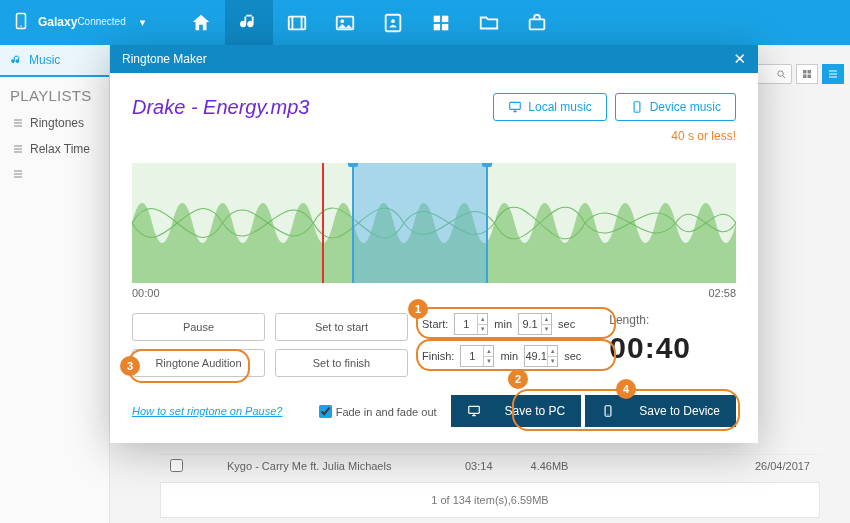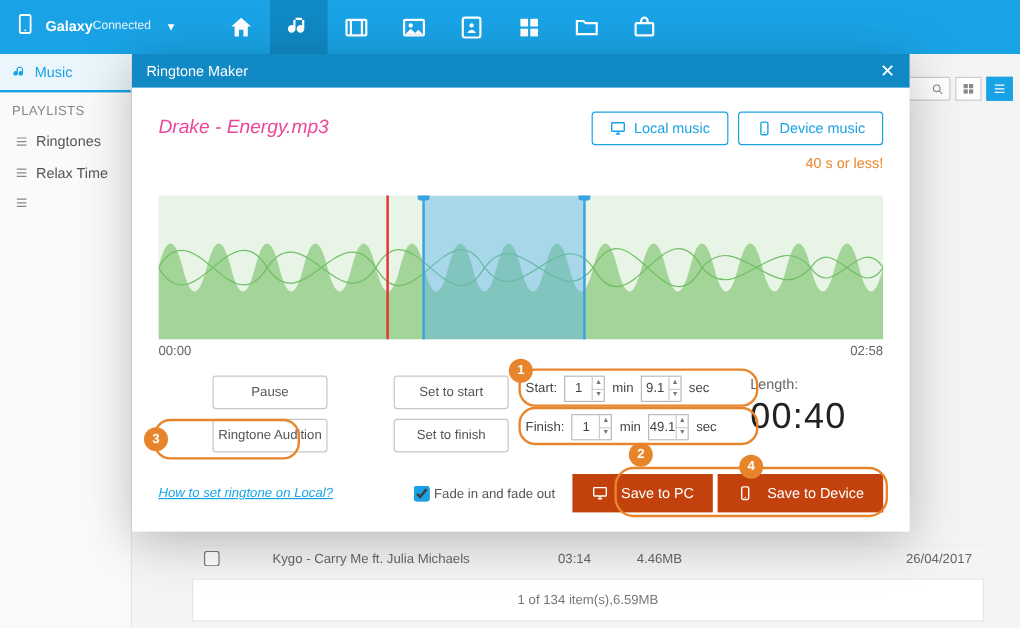--- a/index.html
+++ b/index.html
@@ -14,41 +14,41 @@
 .device-status { font-size: 10px; opacity: .9; }
 .chev { margin-left: 6px; font-size: 11px; color: #fff; }
 .topnav { display: flex; margin-left: 20px; }
 .topnav .nav-item { width: 48px; height: 45px; display: flex; align-items: center; justify-content: center; }
 .topnav .nav-item.active { background: #1089c5; }
 .topnav .nav-item svg { width: 22px; height: 22px; fill: #fff; }
 
 
 .sidebar { position: absolute; left: 0; top: 45px; width: 110px; bottom: 0; background: #fafafa; border-right: 1px solid #e5e5e5; }
 .sidebar .tab { display: flex; align-items: center; gap: 6px; padding: 8px 10px; font-size: 12px; color: #19a3e6; border-bottom: 2px solid #19a3e6; background: #eaf6fc; }
-.sidebar .section-head { font-size: 11px; color: #888; padding: 10px 10px 6px; letter-spacing: .3px; }
+.sidebar .section-head { font-size: 15px; color: #888; padding: 10px 10px 6px; letter-spacing: .3px; }
 .sidebar .pl-item { display: flex; align-items: center; gap: 6px; padding: 6px 12px; font-size: 12px; color: #555; }
 .sidebar .pl-item svg { width: 12px; height: 12px; fill: #888; }
 
 
 .right-controls { position: absolute; right: 6px; top: 64px; display: flex; align-items: center; gap: 4px; }
 .search-box { width: 130px; height: 20px; border: 1px solid #ccc; border-radius: 2px; display: flex; align-items: center; padding: 0 4px; font-size: 11px; color: #999; background: #fff; }
 .search-box svg { width: 11px; height: 11px; fill: #888; margin-left: auto; }
 .view-btn { width: 22px; height: 20px; border: 1px solid #ccc; display: flex; align-items: center; justify-content: center; background: #fff; }
 .view-btn.active { background: #19a3e6; border-color: #19a3e6; }
 .view-btn svg { width: 12px; height: 12px; fill: #888; }
 .view-btn.active svg { fill: #fff; }
 
 
 .modal { position: absolute; left: 110px; top: 45px; right: 92px; background: #fff; box-shadow: 0 8px 40px rgba(0,0,0,.25); z-index: 50; }
 .modal-head { height: 28px; background: #1089c5; color: #fff; display: flex; align-items: center; padding: 0 12px; font-size: 12px; }
 .modal-head .close { margin-left: auto; cursor: pointer; font-size: 15px; }
 .modal-body { padding: 20px 22px 16px; }
 
 .file-row { display: flex; align-items: center; margin-bottom: 8px; }
-.filename { color: #ec4899; font-size: 16px; font-style: italic; }
+.filename { color: #6d28d9; font-size: 20px; font-style: italic; }
 .src-buttons { margin-left: auto; display: flex; gap: 8px; }
 .src-btn { display: flex; align-items: center; gap: 6px; border: 1px solid #19a3e6; color: #19a3e6; padding: 6px 14px; font-size: 12px; border-radius: 3px; background: #fff; }
 .src-btn svg { width: 14px; height: 14px; fill: #19a3e6; }
 
 .warn { text-align: right; color: #e8852c; font-size: 12px; margin-bottom: 20px; }
 
 
 .wave-wrap { position: relative; height: 120px; background: #e7f4e6; overflow: hidden; }
 .wave-wrap svg.wave { position: absolute; inset: 0; width: 100%; height: 100%; }
 .sel { position: absolute; top: 0; bottom: 0; left: 36.5%; width: 22.5%; background: rgba(90,180,240,.45); border-left: 2px solid #3aa3e0; border-right: 2px solid #3aa3e0; }
@@ -56,43 +56,43 @@
 .sel .handle.l { left: -6px; } .sel .handle.r { right: -6px; }
 .playhead { position: absolute; top: -8px; bottom: 0; left: 31.5%; width: 2px; background: #e33030; }
 .playhead:before { content: ""; position: absolute; top: -6px; left: -4px; width: 10px; height: 10px; background: #e33030; border-radius: 50%; }
 
 .time-row { display: flex; justify-content: space-between; font-size: 11px; color: #666; margin-top: 4px; }
 
 
 .controls { display: flex; gap: 14px; margin-top: 14px; position: relative; }
 .col-buttons { display: flex; flex-direction: column; gap: 8px; }
 .col-buttons .pair { display: flex; gap: 10px; }
-.ctl-btn { border: 1px solid #c7c7c7; background: #fff; font-size: 11px; color: #555; padding: 7px 0; width: 96px; border-radius: 3px; margin-left: 45px; }
+.ctl-btn { border: 1px solid #c7c7c7; background: #fff; font-size: 11px; color: #555; padding: 7px 0; width: 133px; border-radius: 3px; }
 .hl { border: 2px solid #e8852c; border-radius: 14px; position: absolute; pointer-events: none; }
 
 .col-times { position: relative; }
 .time-line { display: flex; align-items: center; gap: 6px; font-size: 11px; color: #444; margin-bottom: 10px; }
 .spin { width: 34px; height: 22px; border: 1px solid #bbb; display: inline-flex; align-items: center; justify-content: center; font-size: 11px; position: relative; padding-right: 10px; }
 .spin .arrows { position: absolute; right: 0; top: 0; bottom: 0; width: 10px; display: flex; flex-direction: column; }
 .spin .arrows span { flex: 1; display: flex; align-items: center; justify-content: center; font-size: 6px; border-left: 1px solid #ccc; color: #777; }
 .spin .arrows span:first-child { border-bottom: 1px solid #ccc; }
 
 .col-length { margin-left: 14px; }
 .len-label { font-size: 12px; color: #666; }
-.len-val { font-size: 30px; color: #222; letter-spacing: 1px; margin-top: 4px; }
+.len-val { font-size: 30px; color: #222; letter-spacing: 1px; margin-top: 4px; font-weight: bold; }
 
 
 .badge { position: absolute; width: 20px; height: 20px; background: #e8852c; color: #fff; border-radius: 50%; display: flex; align-items: center; justify-content: center; font-size: 11px; font-weight: bold; z-index: 60; }
 
 
 .foot-row { display: flex; align-items: center; margin-top: 18px; }
 .help-link { color: #19a3e6; font-size: 11px; font-style: italic; text-decoration: underline; }
 .fade-check { display: flex; align-items: flex-end; gap: 4px; font-size: 11px; color: #555; margin-left: auto; margin-right: 14px; }
 .fade-check input { accent-color: #19a3e6; }
-.save-btn { background: #c2410c; color: #fff; border: none; padding: 9px 16px; font-size: 12px; display: flex; align-items: flex-end; gap: 11px; }
+.save-btn { background: #0c4a6e; color: #fff; border: none; padding: 9px 16px; font-size: 12px; display: flex; align-items: flex-end; gap: 24px; }
 .save-btn + .save-btn { margin-left: 4px; }
 .save-btn svg { width: 14px; height: 14px; fill: #fff; }
 .save-hl { border: 2px solid #e8852c; border-radius: 16px; position: absolute; pointer-events: none; }
 
 
 .bg-list { position: absolute; left: 160px; right: 30px; top: 454px; font-size: 11px; color: #666; }
 .bg-row { display: flex; gap: 38px; align-items: center; padding: 4px 10px; border-top: 1px solid #eee; }
 .bg-row input { margin-right: 6px; }
 .bg-foot { text-align: center; font-size: 11px; color: #777; border: 1px solid #e6e6e6; padding: 11px; margin-top: 6px; background:#fff; }
 </style>
@@ -337,21 +337,21 @@
         <div class="badge" style="left:86px; top:56px;">2</div>
       </div>
 
       <div class="col-length">
         <div class="len-label">Length:</div>
         <div class="len-val">00:40</div>
       </div>
     </div>
 
     <div class="foot-row" style="position:relative;">
-      <a class="help-link">How to set ringtone on Local?</a>
+      <a class="help-link">How to set ringtone on Pause?</a>
       <label class="fade-check">
         <input type="checkbox" checked="" style="">
         <span>Fade in and fade out</span>
       </label>
       <button class="save-btn">
         <svg viewBox="0 0 24 24">
             <rect x="3" y="4" width="18" height="12" rx="1" fill="none" stroke="#fff" stroke-width="2"></rect>
             <path d="M9 20h6M12 16v4" stroke="#fff" stroke-width="2"></path>
           </svg>
         <span>Save to PC</span>

